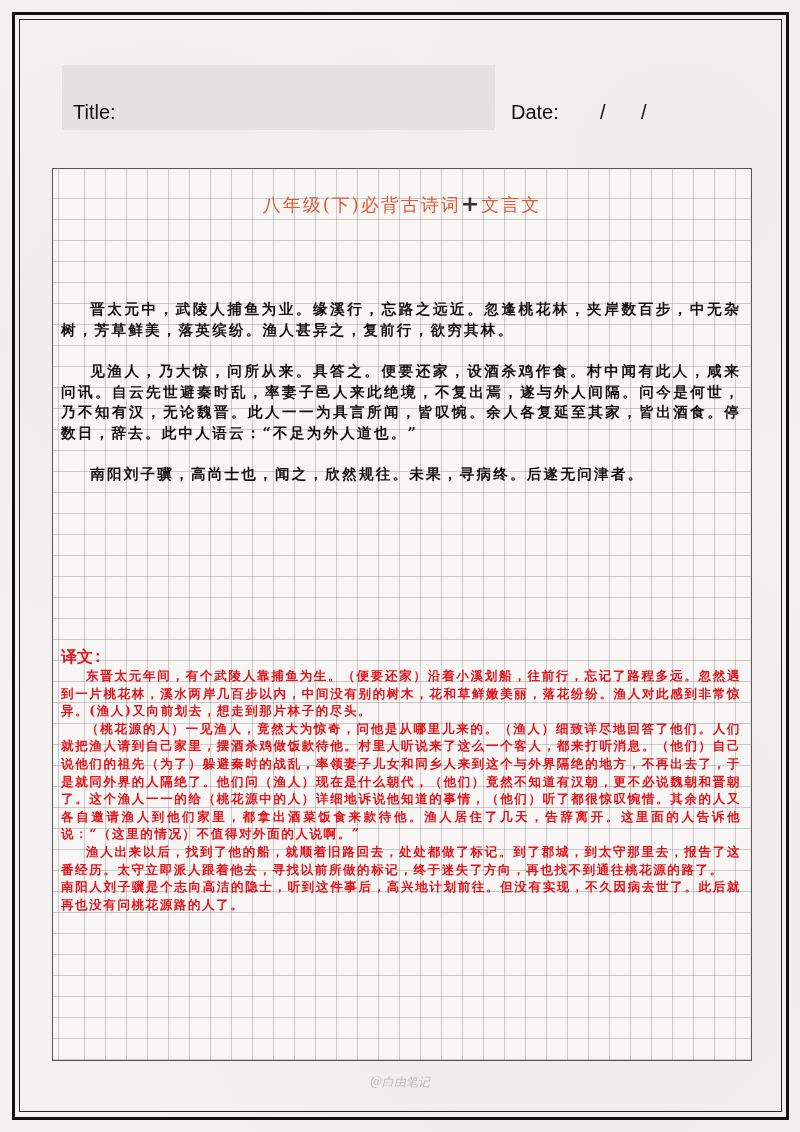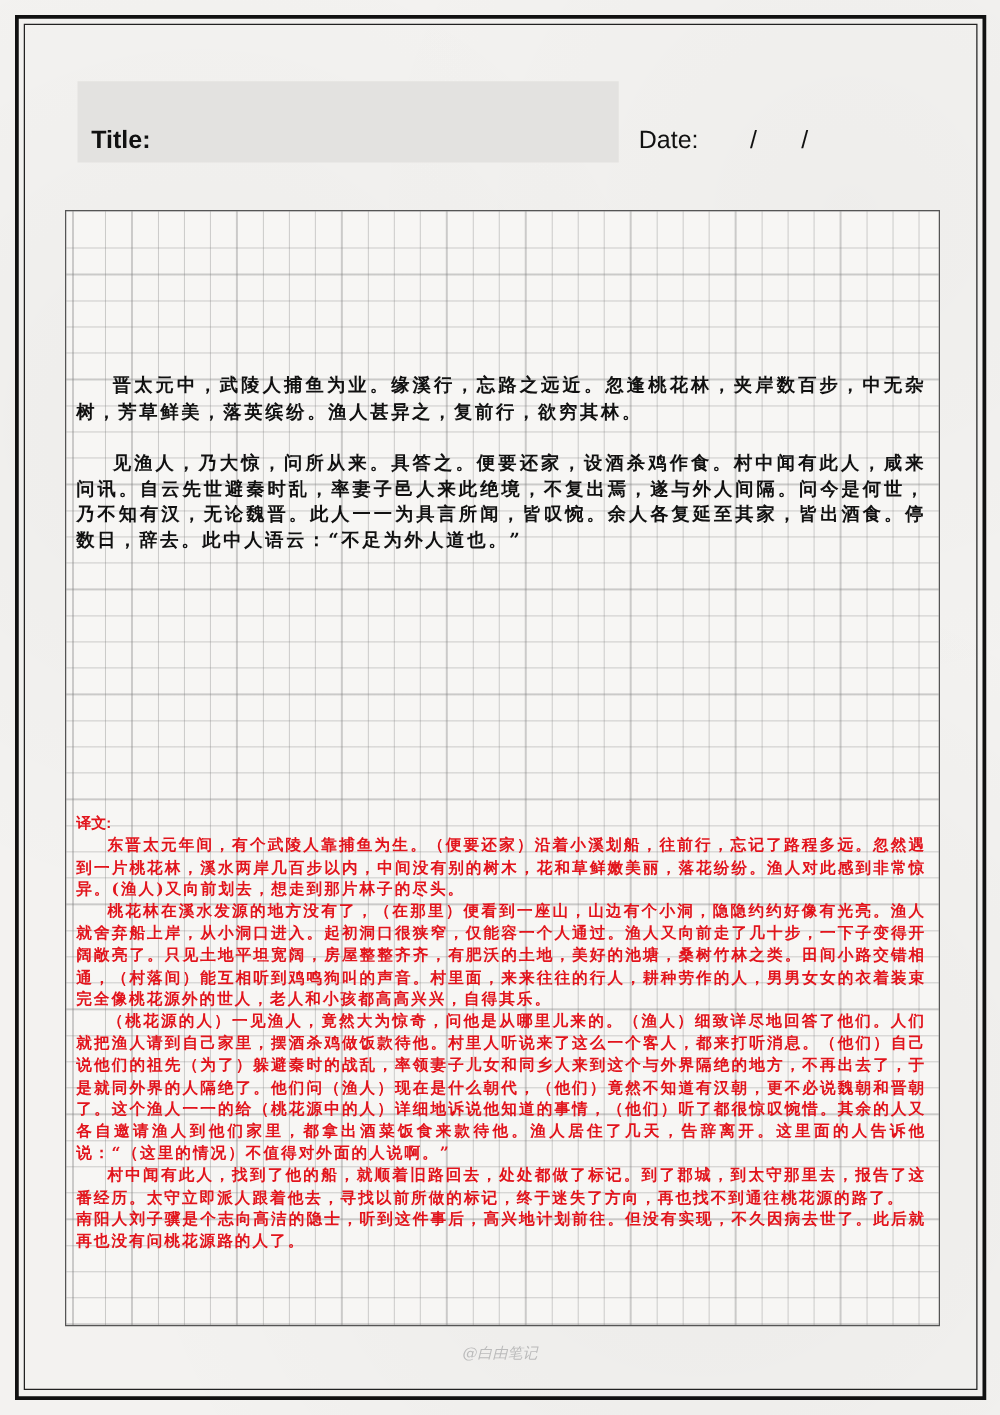--- a/index.html
+++ b/index.html
@@ -20,21 +20,21 @@
   .frame-inner {
     position: absolute; left: 19px; top: 19px; width: 763px; height: 1093px;
     border: 1.5px solid #222;
   }
   .header-box {
     position: absolute; left: 62px; top: 65px; width: 433px; height: 65px;
     background: #e3e2e0;
   }
   .title-label {
     position: absolute; left: 73px; top: 101px;
-    font-family: "Liberation Sans", sans-serif; font-size: 20px; color: #111; font-weight: bold;
+    font-family: "Liberation Sans", sans-serif; font-size: 20px; color: #111;
   }
   .date-label {
     position: absolute; left: 511px; top: 101px;
     font-family: "Liberation Sans", sans-serif; font-size: 20px; color: #111;
   }
   .date-slash1 { position: absolute; left: 600px; top: 101px; font-family: "Liberation Sans", sans-serif; font-size: 20px; color:#111; }
   .date-slash2 { position: absolute; left: 641px; top: 101px; font-family: "Liberation Sans", sans-serif; font-size: 20px; color:#111; }
 
   .grid-box {
     position: absolute; left: 52px; top: 168px; width: 700px; height: 893px;
@@ -62,21 +62,21 @@
   .doc-author .page-ref { color: #f0c048; font-weight: normal; font-family: "DejaVu Sans", sans-serif; }
 
   .original { position: absolute; left: 8px; right: 10px; top: 130px; }
   .original p {
     font-family: "DejaVu Serif", serif; font-size: 14.6px; line-height: 20.5px;
     color: #111; text-indent: 2em; text-align: justify; margin-bottom: 21px; font-weight: bold;
     letter-spacing: 2.2px;
   }
   .translation { position: absolute; left: 8px; right: 10px; top: 481px; }
   .translation .label {
-    font-family: Liberation Sans, sans-serif; font-size: 12px; color: #e2141c; font-weight: bold; line-height: 17px;
+    font-family: Liberation Mono, monospace; font-size: 16px; color: #e2141c; font-weight: bold; line-height: 17px;
   }
   .translation p {
     font-family: "DejaVu Serif", serif; font-size: 12.5px; line-height: 17.6px;
     color: #e2141c; text-indent: 2em; text-align: justify; font-weight: bold; letter-spacing: 1.6px;
   }
   .translation p.noindent { text-indent: 0; }
 
   .watermark {
     position: absolute; left: 370px; top: 1074px;
     font-family: "DejaVu Serif", serif; font-size: 12px; color: #bbb; font-style: italic;
@@ -88,29 +88,32 @@
 <div class="frame-outer"></div>
 <div class="frame-inner"></div>
 
 <div class="header-box"></div>
 <div class="title-label">Title:</div>
 <div class="date-label">Date:</div>
 <div class="date-slash1">/</div>
 <div class="date-slash2">/</div>
 
 <div class="grid-box">
+  <div class="doc-title">
+    <span>八年级(下)必背古诗词</span><span class="plus">+</span><span>文言文</span>
+  </div>
 
   <div class="original">
     <p>晋太元中，武陵人捕鱼为业。缘溪行，忘路之远近。忽逢桃花林，夹岸数百步，中无杂树，芳草鲜美，落英缤纷。渔人甚异之，复前行，欲穷其林。</p>
     <p>见渔人，乃大惊，问所从来。具答之。便要还家，设酒杀鸡作食。村中闻有此人，咸来问讯。自云先世避秦时乱，率妻子邑人来此绝境，不复出焉，遂与外人间隔。问今是何世，乃不知有汉，无论魏晋。此人一一为具言所闻，皆叹惋。余人各复延至其家，皆出酒食。停数日，辞去。此中人语云：“不足为外人道也。”</p>
+    <p>南阳刘子骥，高尚士也，闻之，欣然规往。未果，寻病终。后遂无问津者。</p>
   </div>
 
   <div class="translation">
     <div class="label">译文:</div>
     <p>东晋太元年间，有个武陵人靠捕鱼为生。（便要还家）沿着小溪划船，往前行，忘记了路程多远。忽然遇到一片桃花林，溪水两岸几百步以内，中间没有别的树木，花和草鲜嫩美丽，落花纷纷。渔人对此感到非常惊异。(渔人)又向前划去，想走到那片林子的尽头。</p>
-    <p>桃花林在溪水发源的地方没有了，（在那里）便看到一座山，山边有个小洞，隐隐约约好像有光亮。渔人就舍弃船上岸，从小洞口进入。起初洞口很狭窄，仅能容一个人通过。渔人又向前走了几十步，一下子变得开阔敞亮了。只见土地平坦宽阔，房屋整整齐齐，有肥沃的土地，美好的池塘，桑树竹林之类。田间小路交错相通，（村落间）能互相听到鸡鸣狗叫的声音。村里面，来来往往的行人，耕种劳作的人，男男女女的衣着装束完全像桃花源外的世人，老人和小孩都高高兴兴，自得其乐。</p>
     <p>（桃花源的人）一见渔人，竟然大为惊奇，问他是从哪里儿来的。（渔人）细致详尽地回答了他们。人们就把渔人请到自己家里，摆酒杀鸡做饭款待他。村里人听说来了这么一个客人，都来打听消息。（他们）自己说他们的祖先（为了）躲避秦时的战乱，率领妻子儿女和同乡人来到这个与外界隔绝的地方，不再出去了，于是就同外界的人隔绝了。他们问（渔人）现在是什么朝代，（他们）竟然不知道有汉朝，更不必说魏朝和晋朝了。这个渔人一一的给（桃花源中的人）详细地诉说他知道的事情，（他们）听了都很惊叹惋惜。其余的人又各自邀请渔人到他们家里，都拿出酒菜饭食来款待他。渔人居住了几天，告辞离开。这里面的人告诉他说：“（这里的情况）不值得对外面的人说啊。”</p>
-    <p>村中闻有此人，找到了他的船，就顺着旧路回去，处处都做了标记。到了郡城，到太守那里去，报告了这番经历。太守立即派人跟着他去，寻找以前所做的标记，终于迷失了方向，再也找不到通往桃花源的路了。</p>
+    <p>渔人出来以后，找到了他的船，就顺着旧路回去，处处都做了标记。到了郡城，到太守那里去，报告了这番经历。太守立即派人跟着他去，寻找以前所做的标记，终于迷失了方向，再也找不到通往桃花源的路了。</p>
     <p class="noindent">南阳人刘子骥是个志向高洁的隐士，听到这件事后，高兴地计划前往。但没有实现，不久因病去世了。此后就再也没有问桃花源路的人了。</p>
   </div>
 </div>
 
 <div class="watermark">@白由笔记</div>
 
 </body></html>

